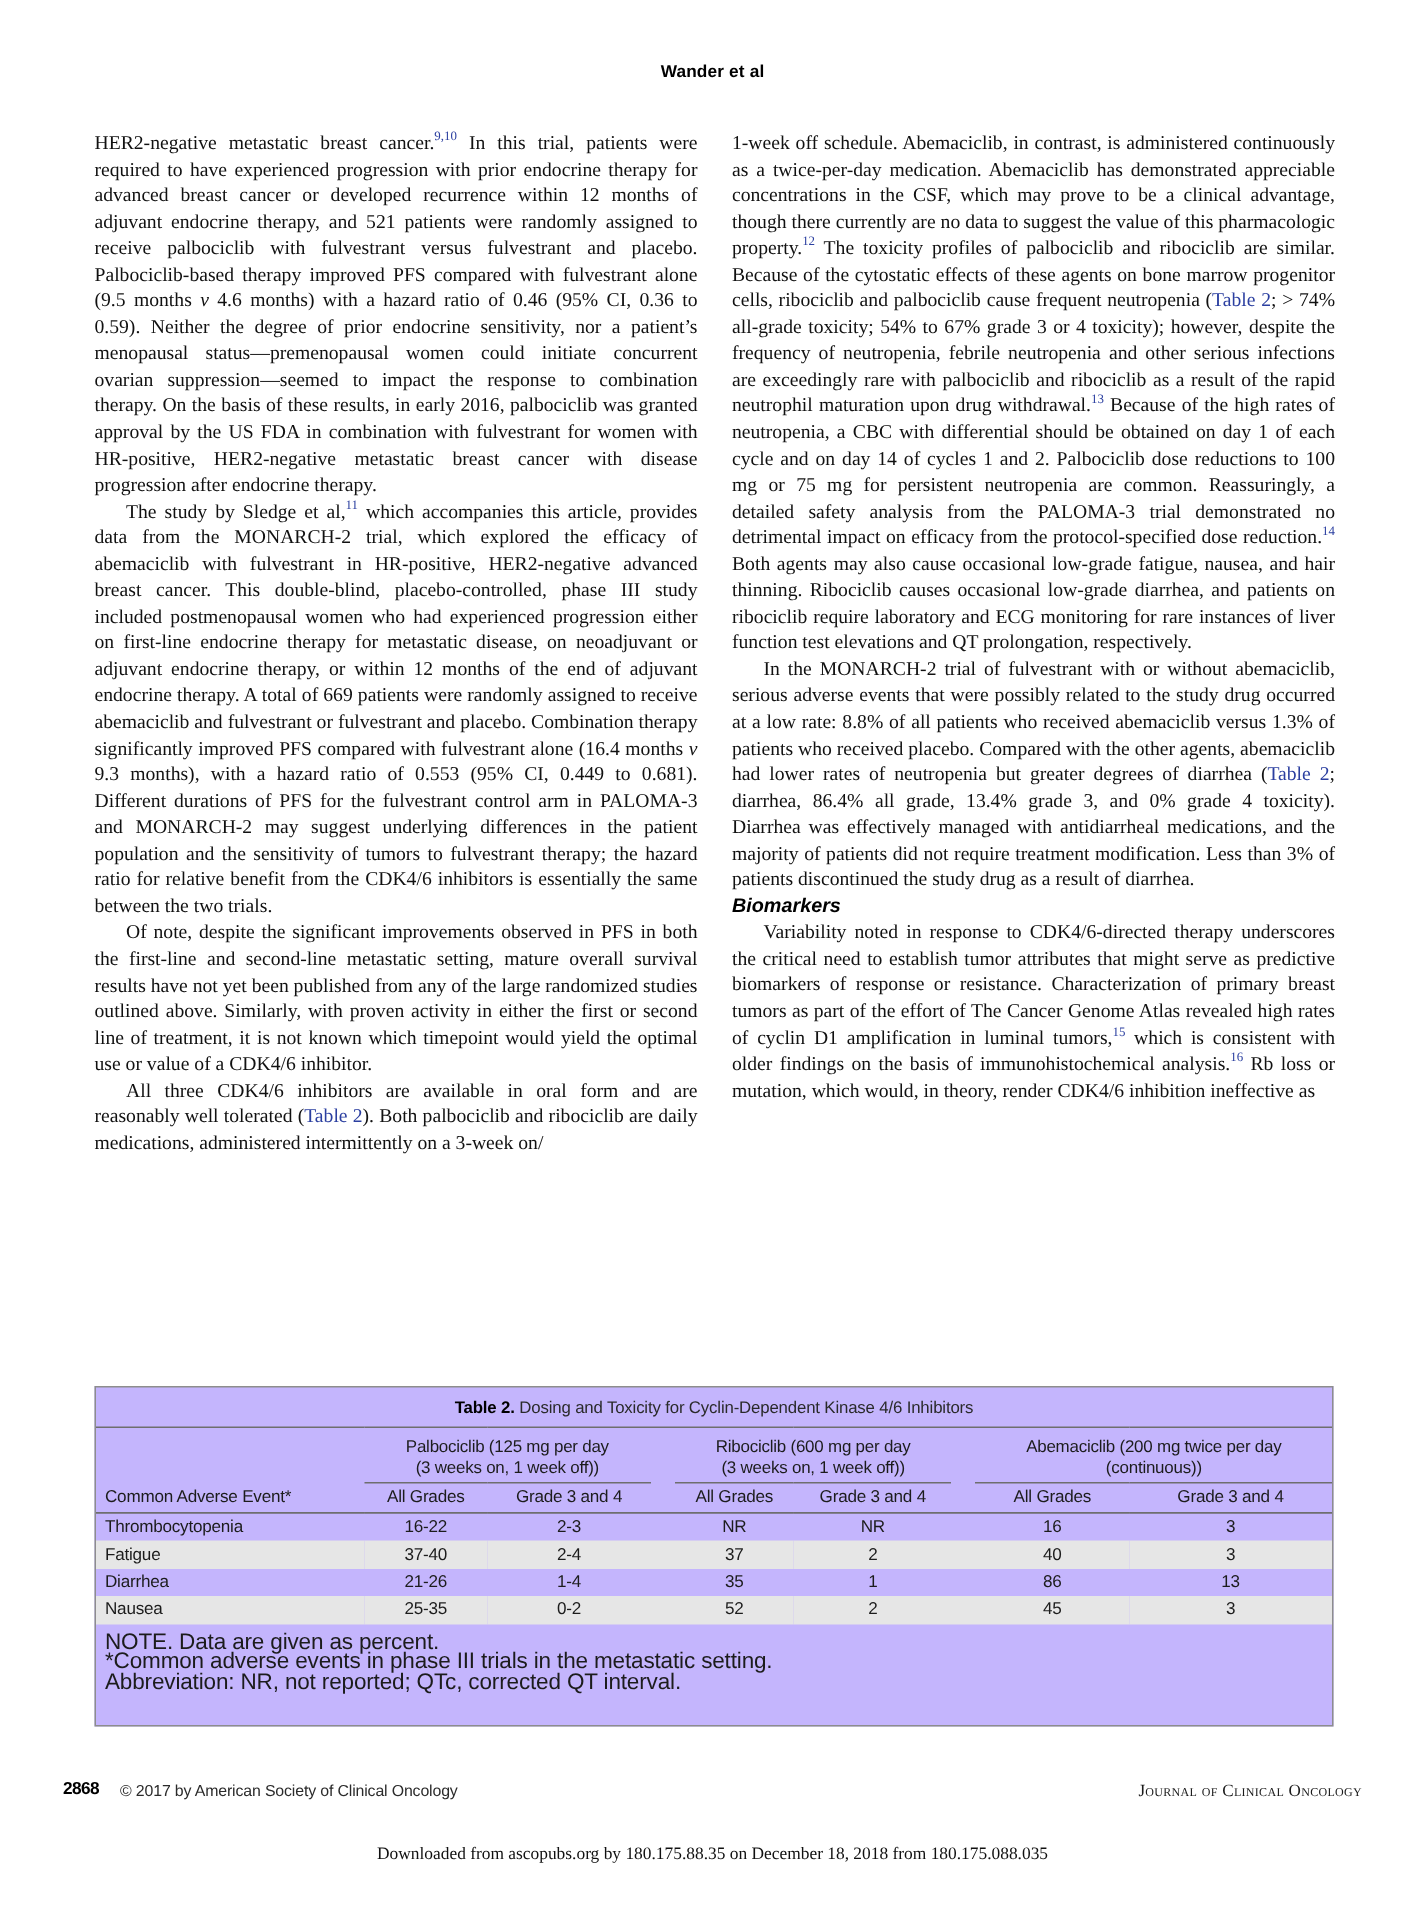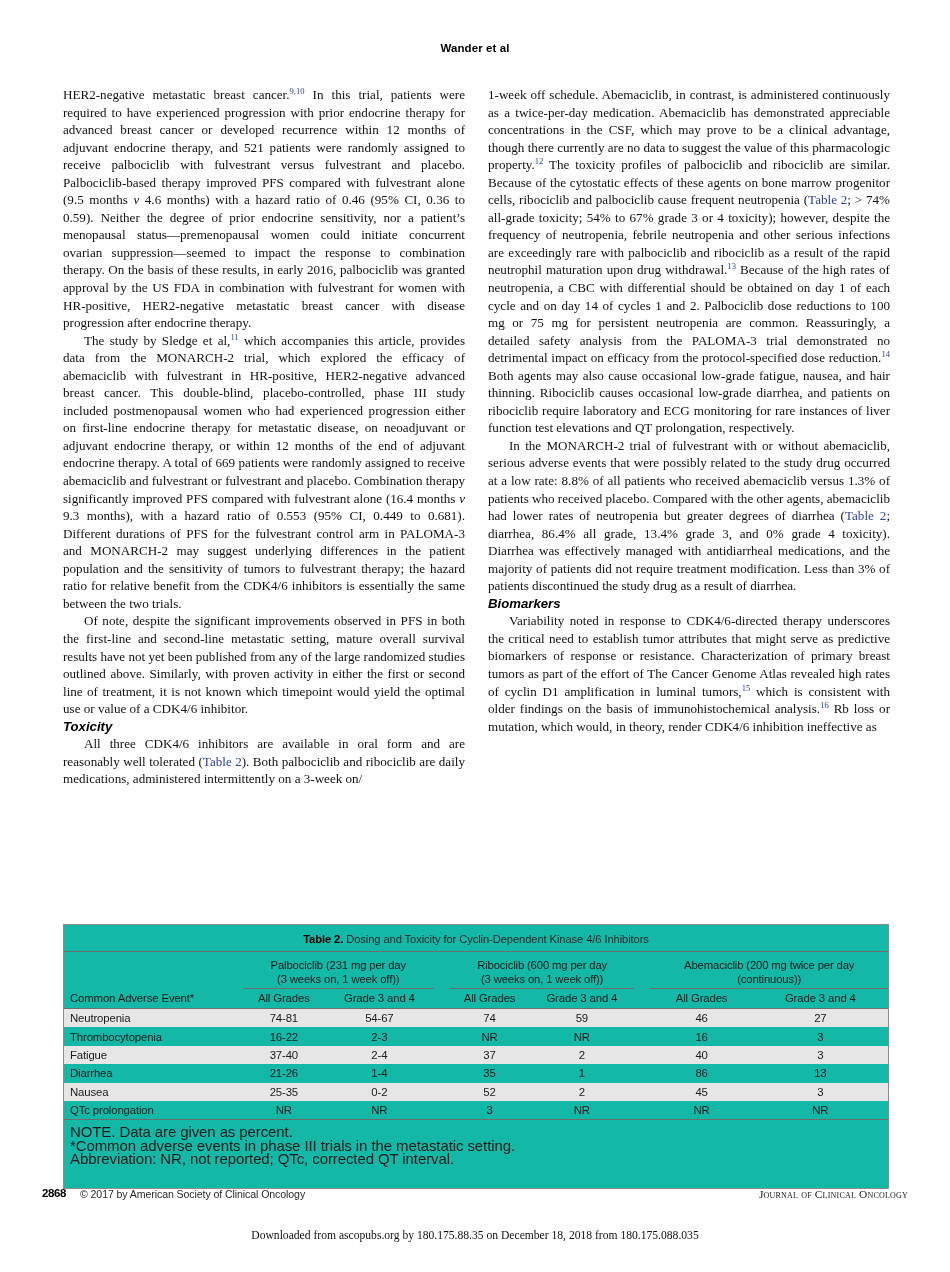--- a/index.html
+++ b/index.html
@@ -89,21 +89,21 @@
   .gap-before { margin-top: 17.5px; }
 
   
   .table-wrap {
     position: absolute;
     left: 63px;
     top: 924px;
     width: 826px;
     border: 1px solid #8d8d8d;
     box-sizing: border-box;
-    background: #14b8a6;
+    background: #c4b5fd;
     font-family: "Liberation Sans", "DejaVu Sans", sans-serif;
   }
   .tbl-caption {
     text-align: center;
     font-size: 11.2px;
     color: #2a2a2a;
     padding: 8px 10px 6px 10px;
     letter-spacing: -0.1px;
   }
   .tbl-caption b { color: #000; }
@@ -216,21 +216,20 @@
 <div class="page">
 
   <div class="running-head">Wander et al</div>
 
   <div class="columns">
 
     <div class="col col-left">
       <p class="body" id="lp0">HER2-negative metastatic breast cancer.<sup class="ref">9,10</sup> In this trial, patients were required to have experienced progression with prior endocrine therapy for advanced breast cancer or developed recurrence within 12 months of adjuvant endocrine therapy, and 521 patients were randomly assigned to receive palbociclib with fulvestrant versus fulvestrant and placebo. Palbociclib-based therapy improved PFS compared with fulvestrant alone (9.5 months <i class="ital">v</i> 4.6 months) with a hazard ratio of 0.46 (95% CI, 0.36 to 0.59). Neither the degree of prior endocrine sensitivity, nor a patient’s menopausal status—premenopausal women could initiate concurrent ovarian suppression—seemed to impact the response to combination therapy. On the basis of these results, in early 2016, palbociclib was granted approval by the US FDA in combination with fulvestrant for women with HR-positive, HER2-negative metastatic breast cancer with disease progression after endocrine therapy.</p>
       <p class="body indent" id="lp1">The study by Sledge et al,<sup class="ref">11</sup> which accompanies this article, provides data from the MONARCH-2 trial, which explored the efficacy of abemaciclib with fulvestrant in HR-positive, HER2-negative advanced breast cancer. This double-blind, placebo-controlled, phase III study included postmenopausal women who had experienced progression either on first-line endocrine therapy for metastatic disease, on neoadjuvant or adjuvant endocrine therapy, or within 12 months of the end of adjuvant endocrine therapy. A total of 669 patients were randomly assigned to receive abemaciclib and fulvestrant or fulvestrant and placebo. Combination therapy significantly improved PFS compared with fulvestrant alone (16.4 months <i class="ital">v</i> 9.3 months), with a hazard ratio of 0.553 (95% CI, 0.449 to 0.681). Different durations of PFS for the fulvestrant control arm in PALOMA-3 and MONARCH-2 may suggest underlying differences in the patient population and the sensitivity of tumors to fulvestrant therapy; the hazard ratio for relative benefit from the CDK4/6 inhibitors is essentially the same between the two trials.</p>
       <p class="body indent" id="lp2">Of note, despite the significant improvements observed in PFS in both the first-line and second-line metastatic setting, mature overall survival results have not yet been published from any of the large randomized studies outlined above. Similarly, with proven activity in either the first or second line of treatment, it is not known which timepoint would yield the optimal use or value of a CDK4/6 inhibitor.</p>
-      <h3 class="sec gap-before">Toxicity</h3>
       <p class="body indent" id="lps">All three CDK4/6 inhibitors are available in oral form and are reasonably well tolerated (<span class="xref">Table 2</span>). Both palbociclib and ribociclib are daily medications, administered intermittently on a 3-week on/</p>
     </div>
 
     <div class="col col-right">
       <p class="body" id="rp0">1-week off schedule. Abemaciclib, in contrast, is administered continuously as a twice-per-day medication. Abemaciclib has demonstrated appreciable concentrations in the CSF, which may prove to be a clinical advantage, though there currently are no data to suggest the value of this pharmacologic property.<sup class="ref">12</sup> The toxicity profiles of palbociclib and ribociclib are similar. Because of the cytostatic effects of these agents on bone marrow progenitor cells, ribociclib and palbociclib cause frequent neutropenia (<span class="xref">Table 2</span>; &gt; 74% all-grade toxicity; 54% to 67% grade 3 or 4 toxicity); however, despite the frequency of neutropenia, febrile neutropenia and other serious infections are exceedingly rare with palbociclib and ribociclib as a result of the rapid neutrophil maturation upon drug withdrawal.<sup class="ref">13</sup> Because of the high rates of neutropenia, a CBC with differential should be obtained on day 1 of each cycle and on day 14 of cycles 1 and 2. Palbociclib dose reductions to 100 mg or 75 mg for persistent neutropenia are common. Reassuringly, a detailed safety analysis from the PALOMA-3 trial demonstrated no detrimental impact on efficacy from the protocol-specified dose reduction.<sup class="ref">14</sup> Both agents may also cause occasional low-grade fatigue, nausea, and hair thinning. Ribociclib causes occasional low-grade diarrhea, and patients on ribociclib require laboratory and ECG monitoring for rare instances of liver function test elevations and QT prolongation, respectively.</p>
       <p class="body indent" id="rp1">In the MONARCH-2 trial of fulvestrant with or without abemaciclib, serious adverse events that were possibly related to the study drug occurred at a low rate: 8.8% of all patients who received abemaciclib versus 1.3% of patients who received placebo. Compared with the other agents, abemaciclib had lower rates of neutropenia but greater degrees of diarrhea (<span class="xref">Table 2</span>; diarrhea, 86.4% all grade, 13.4% grade 3, and 0% grade 4 toxicity). Diarrhea was effectively managed with antidiarrheal medications, and the majority of patients did not require treatment modification. Less than 3% of patients discontinued the study drug as a result of diarrhea.</p>
       <h3 class="sec gap-before">Biomarkers</h3>
       <p class="body indent" id="rps">Variability noted in response to CDK4/6-directed therapy underscores the critical need to establish tumor attributes that might serve as predictive biomarkers of response or resistance. Characterization of primary breast tumors as part of the effort of The Cancer Genome Atlas revealed high rates of cyclin D1 amplification in luminal tumors,<sup class="ref">15</sup> which is consistent with older findings on the basis of immunohistochemical analysis.<sup class="ref">16</sup> Rb loss or mutation, which would, in theory, render CDK4/6 inhibition ineffective as</p>
     </div>
 
@@ -240,21 +239,21 @@
     <div class="tbl-caption">
       <b>Table 2.</b>
       <span>Dosing and Toxicity for Cyclin-Dependent Kinase 4/6 Inhibitors</span>
     </div>
 
     <table class="tbl">
       <thead>
         <tr>
           <th class="rule-top"></th>
           <th class="rule-top grp-head grp-rule" colspan="2">
-            <span>Palbociclib (231 mg per day</span><br>
+            <span>Palbociclib (125 mg per day</span><br>
             <span>(3 weeks on, 1 week off))</span>
           </th>
           <th class="rule-top grp-spacer"></th>
           <th class="rule-top grp-head grp-rule" colspan="2">
             <span>Ribociclib (600 mg per day</span><br>
             <span>(3 weeks on, 1 week off))</span>
           </th>
           <th class="rule-top grp-spacer"></th>
           <th class="rule-top grp-head grp-rule" colspan="2">
             <span>Abemaciclib (200 mg twice per day</span><br>
@@ -267,31 +266,20 @@
           <th class="sub-head rule-bot">Grade 3 and 4</th>
           <th class="rule-bot"></th>
           <th class="sub-head rule-bot">All Grades</th>
           <th class="sub-head rule-bot">Grade 3 and 4</th>
           <th class="rule-bot"></th>
           <th class="sub-head rule-bot">All Grades</th>
           <th class="sub-head rule-bot">Grade 3 and 4</th>
         </tr>
       </thead>
       <tbody id="tbl-body">
-          <tr class="shade">
-            <td class="evt">Neutropenia</td>
-            <td class="num">74-81</td>
-            <td class="num">54-67</td>
-            <td></td>
-            <td class="num">74</td>
-            <td class="num">59</td>
-            <td></td>
-            <td class="num">46</td>
-            <td class="num">27</td>
-          </tr>
           <tr>
             <td class="evt">Thrombocytopenia</td>
             <td class="num">16-22</td>
             <td class="num">2-3</td>
             <td></td>
             <td class="num">NR</td>
             <td class="num">NR</td>
             <td></td>
             <td class="num">16</td>
             <td class="num">3</td>
@@ -322,31 +310,20 @@
             <td class="evt">Nausea</td>
             <td class="num">25-35</td>
             <td class="num">0-2</td>
             <td></td>
             <td class="num">52</td>
             <td class="num">2</td>
             <td></td>
             <td class="num">45</td>
             <td class="num">3</td>
           </tr>
-          <tr>
-            <td class="evt rule-bot">QTc prolongation</td>
-            <td class="num rule-bot">NR</td>
-            <td class="num rule-bot">NR</td>
-            <td class="rule-bot"></td>
-            <td class="num rule-bot">3</td>
-            <td class="num rule-bot">NR</td>
-            <td class="rule-bot"></td>
-            <td class="num rule-bot">NR</td>
-            <td class="num rule-bot">NR</td>
-          </tr>
         </tbody>
     </table>
 
     <div class="tbl-notes">
       <div>NOTE. Data are given as percent.</div>
       <div>*Common adverse events in phase III trials in the metastatic setting.</div>
       <div>Abbreviation: NR, not reported; QTc, corrected QT interval.</div>
     </div>
   </div>
 

